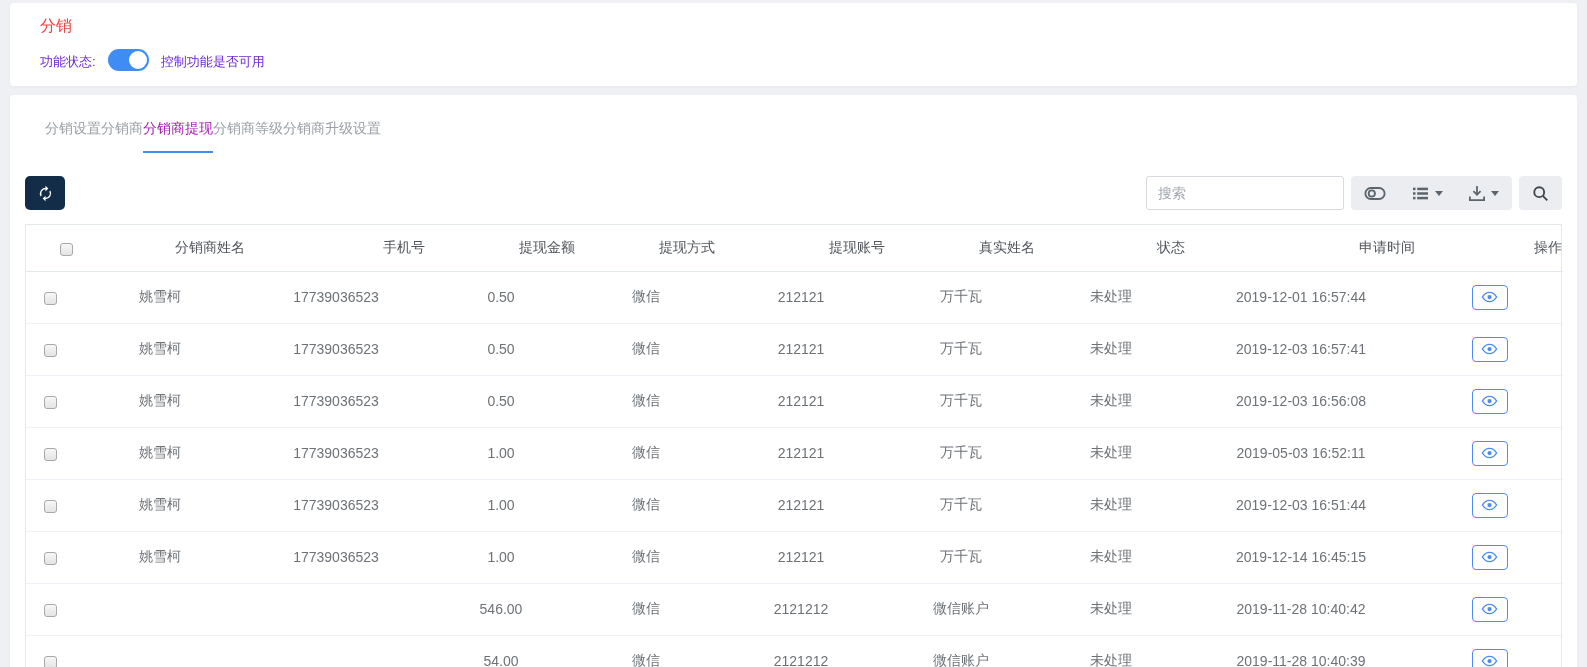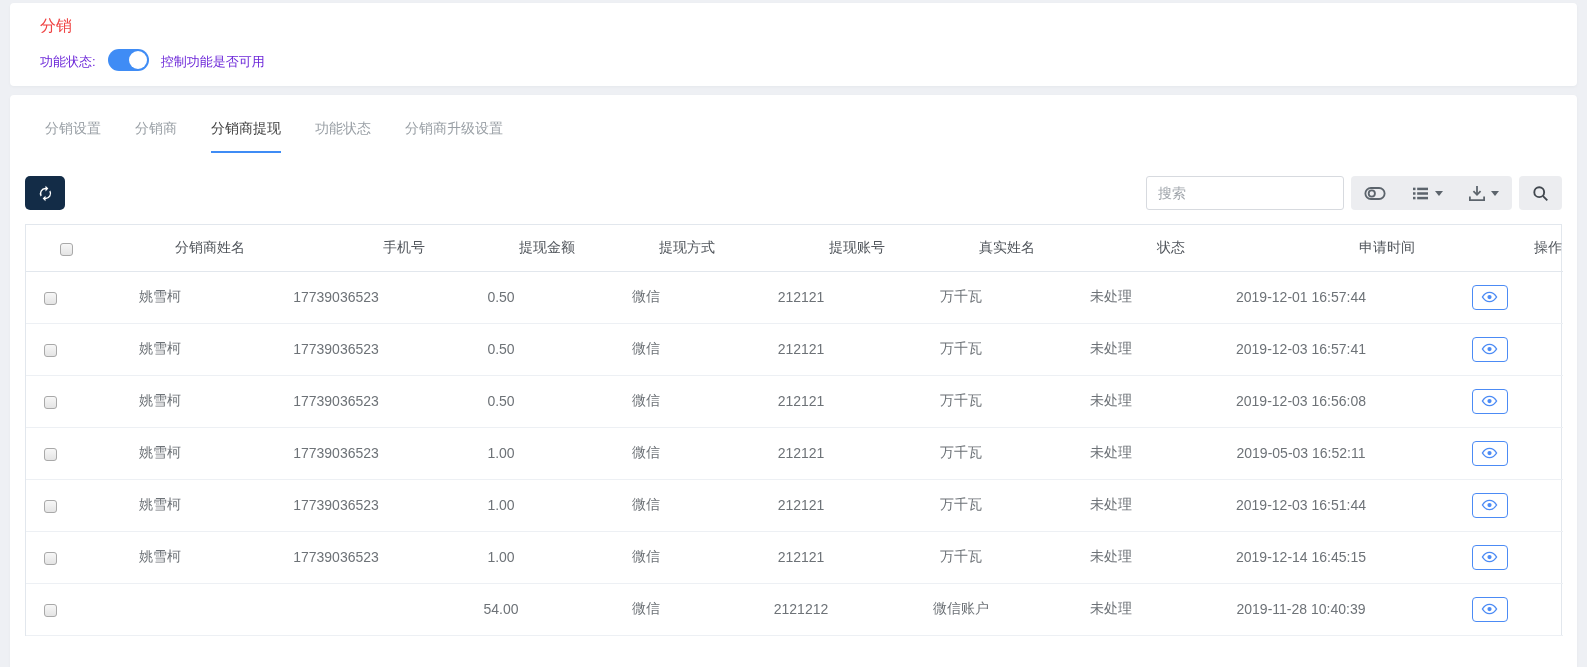--- a/index.html
+++ b/index.html
@@ -9,23 +9,23 @@
 
   
   #card-feature { margin:3px 10px 0; padding:13px 30px 15px; }
   .feature-title { font-size:16px; color:#ef4444; margin:0 0 12px; font-weight:500; }
   .feature-row { display:flex; align-items:flex-end; gap:12px; font-size:13px; color:#6d28d9; }
   .switch { width:41px; height:22px; border-radius:11px; background:#3f8cf5; position:relative; cursor:pointer; flex:0 0 auto; }
   .switch .knob { position:absolute; top:2px; right:2px; width:18px; height:18px; border-radius:50%; background:#fff; }
 
   
   #card-main { margin:9px 10px 0; height:600px; }
-  .tabs { display:flex; gap:34px; padding:25px 30px 0 35px; }
+  .tabs { display:flex; padding:25px 30px 0 35px; }
   .tab { font-size:14px; color:#9aa0a6; padding-bottom:13px; cursor:pointer; border-bottom:2px solid transparent; }
-  .tab.active { color:#404040; border-bottom-color:#3f8cf5; }
+  .tab.active { color:#a21caf; border-bottom-color:#3f8cf5; }
 
   
   .toolbar { display:flex; justify-content:space-between; align-items:flex-end; margin:23px 15px 14px; }
   .btn-refresh { width:40px; height:34px; background:#132c47; border:none; border-radius:5px;
                  display:flex; align-items:center; justify-content:center; cursor:pointer; }
   .toolbar-right { display:flex; align-items:center; gap:7px; }
   .search-input { width:198px; height:34px; border:1px solid #d7dadf; border-radius:3px; padding:0 11px;
                   font-size:14px; color:#333; font-family:"Liberation Sans",sans-serif; outline:none; }
   .search-input::placeholder { color:#a2a7ad; }
   .btn-group { display:flex; align-items:center; background:#ecedf0; border-radius:4px; height:34px; }
@@ -60,21 +60,21 @@
       </span>
     <span>控制功能是否可用</span>
   </div>
 </div>
 
 <div class="card" id="card-main">
   <div class="tabs" id="tabs">
       <div class="tab">分销设置</div>
       <div class="tab">分销商</div>
       <div class="tab active">分销商提现</div>
-      <div class="tab">功能状态</div>
+      <div class="tab">分销商等级</div>
       <div class="tab">分销商升级设置</div>
     </div>
 
   <div class="toolbar">
     <button class="btn-refresh">
       <svg width="17" height="17" viewBox="0 0 24 24">
         <path fill="#ffffff" d="M12 6v3l4-4-4-4v3a8 8 0 0 0-6.89 12.11l1.46-1.46A6 6 0 0 1 12 6zm6.89 1.89l-1.46 1.46A6 6 0 0 1 12 18v-3l-4 4 4 4v-3a8 8 0 0 0 6.89-12.11z"></path>
       </svg>
     </button>
     <div class="toolbar-right">
@@ -247,20 +247,37 @@
                 <svg width="17" height="12" viewBox="0 0 24 16">
                   <path d="M12 1.5C6.5 1.5 2.6 7 2 8c.6 1 4.5 6.5 10 6.5S21.4 9 22 8c-.6-1-4.5-6.5-10-6.5z" fill="none" stroke="#4c8bf5" stroke-width="2"></path>
                   <circle cx="12" cy="8" r="3" fill="#4c8bf5"></circle>
                 </svg>
               </button></td>
           </tr>
           <tr>
             <td><span class="checkbox"></span></td>
             <td></td>
             <td></td>
+            <td>546.00</td>
+            <td>微信</td>
+            <td>2121212</td>
+            <td>微信账户</td>
+            <td>未处理</td>
+            <td>2019-11-28 10:40:42</td>
+            <td><button class="btn-eye">
+                <svg width="17" height="12" viewBox="0 0 24 16">
+                  <path d="M12 1.5C6.5 1.5 2.6 7 2 8c.6 1 4.5 6.5 10 6.5S21.4 9 22 8c-.6-1-4.5-6.5-10-6.5z" fill="none" stroke="#4c8bf5" stroke-width="2"></path>
+                  <circle cx="12" cy="8" r="3" fill="#4c8bf5"></circle>
+                </svg>
+              </button></td>
+          </tr>
+          <tr>
+            <td><span class="checkbox"></span></td>
+            <td></td>
+            <td></td>
             <td>54.00</td>
             <td>微信</td>
             <td>2121212</td>
             <td>微信账户</td>
             <td>未处理</td>
             <td>2019-11-28 10:40:39</td>
             <td><button class="btn-eye">
                 <svg width="17" height="12" viewBox="0 0 24 16">
                   <path d="M12 1.5C6.5 1.5 2.6 7 2 8c.6 1 4.5 6.5 10 6.5S21.4 9 22 8c-.6-1-4.5-6.5-10-6.5z" fill="none" stroke="#4c8bf5" stroke-width="2"></path>
                   <circle cx="12" cy="8" r="3" fill="#4c8bf5"></circle>

